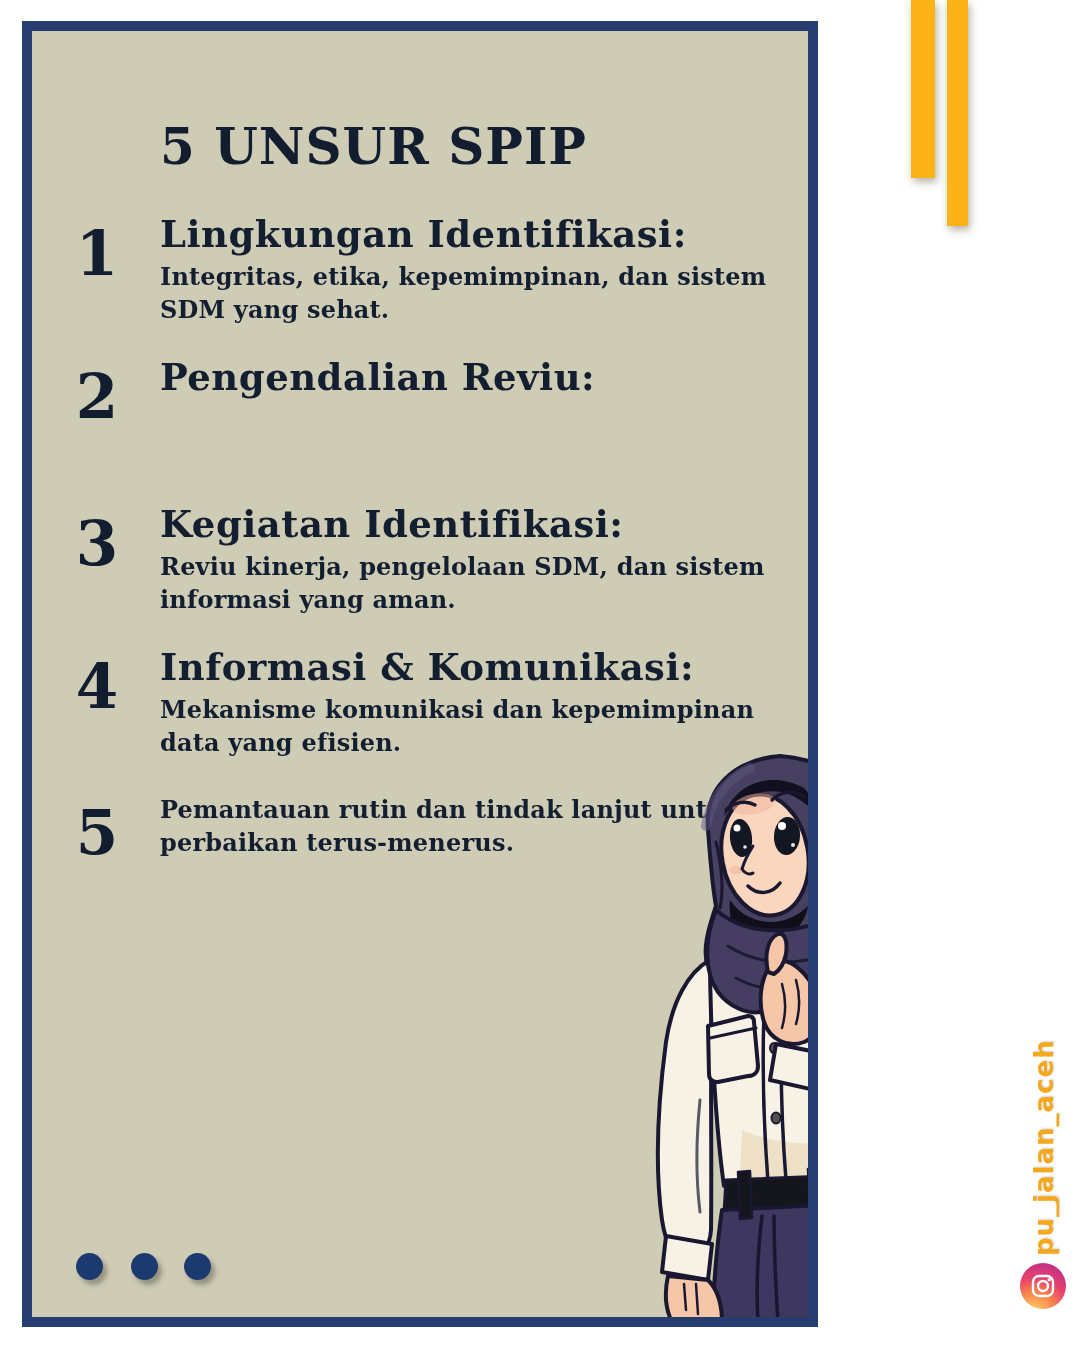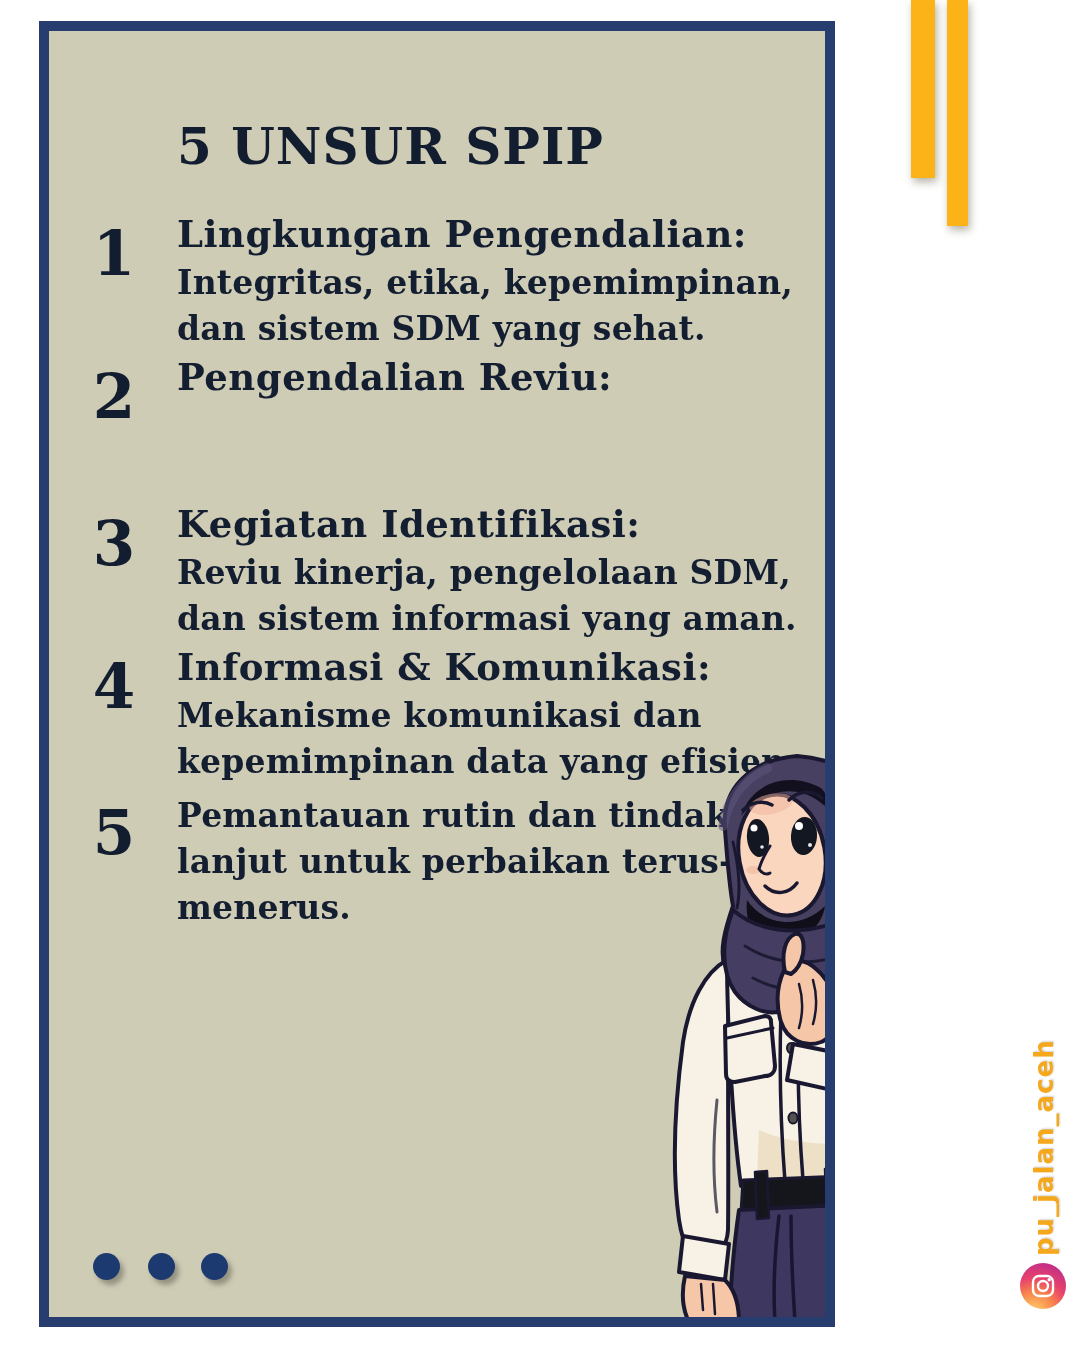--- a/index.html
+++ b/index.html
@@ -4,21 +4,21 @@
 <style>
   * { margin:0; padding:0; box-sizing:border-box; }
   html,body { background:#ffffff; }
   #stage {
     position:relative; width:1080px; height:1350px;
     background:#ffffff; overflow:hidden;
     font-family:"DejaVu Serif", serif;
   }
   
   #card {
-    position:absolute; left:39px; top:21px; width:796px; height:1306px;
+    position:absolute; left:22px; top:21px; width:796px; height:1306px;
     background:#cfccb6; border:10px solid #273d6f; overflow:hidden;text-decoration:underline;
   }
   
   .accent-bar { position:absolute; top:0; background:#fbb318;
     filter:drop-shadow(2px 4px 4px rgba(90,85,55,0.45)); z-index:6; }
   #bar-1 { left:911px; width:24px; height:178px; }
   #bar-2 { left:947px; width:21px; height:226px; }
 
   
   #title {
@@ -30,21 +30,21 @@
   .item-number {
     width:70px; flex:0 0 70px; text-align:center;
     font-size:61px; font-weight:bold; color:#131d30; line-height:1; margin-top:9px;
   }
   .item-text { margin-left:28px; width:640px; }
   .item-heading {
     font-size:37px; font-weight:bold; color:#141e31; line-height:1.1;
     margin-bottom:5px; letter-spacing:0.5px;
   }
   .item-desc {
-    font-size:33px; font-weight:bold; color:#141e31; line-height:1.39;
+    font-size:24px; font-weight:bold; color:#141e31; line-height:1.39;
     letter-spacing:0.2px;
   }
   #item-1 { top:183px; } #item-2 { top:326px; } #item-3 { top:473px; }
   #item-4 { top:616px; } #item-5 { top:762px; }
 
   
   .dot { position:absolute; width:27px; height:27px; border-radius:50%;
     background:#1d3a70; top:1222px;
     box-shadow:4px 5px 5px rgba(40,40,30,0.35); }
   #dot-1 { left:44px; } #dot-2 { left:99px; } #dot-3 { left:152px; }
@@ -67,21 +67,21 @@
 
 <div id="stage">
 
   <div id="card">
 
     <div id="title">5 UNSUR SPIP</div>
 
     <div class="item" id="item-1">
       <div class="item-number">1</div>
       <div class="item-text">
-        <div class="item-heading">Lingkungan Pengendalian:</div>
+        <div class="item-heading">Lingkungan Identifikasi:</div>
         <div class="item-desc">Integritas, etika, kepemimpinan, dan sistem SDM yang sehat.</div>
       </div>
     </div>
     <div class="item" id="item-2">
       <div class="item-number">2</div>
       <div class="item-text">
         <div class="item-heading">Pengendalian Reviu:</div>
       </div>
     </div>
     <div class="item" id="item-3">

